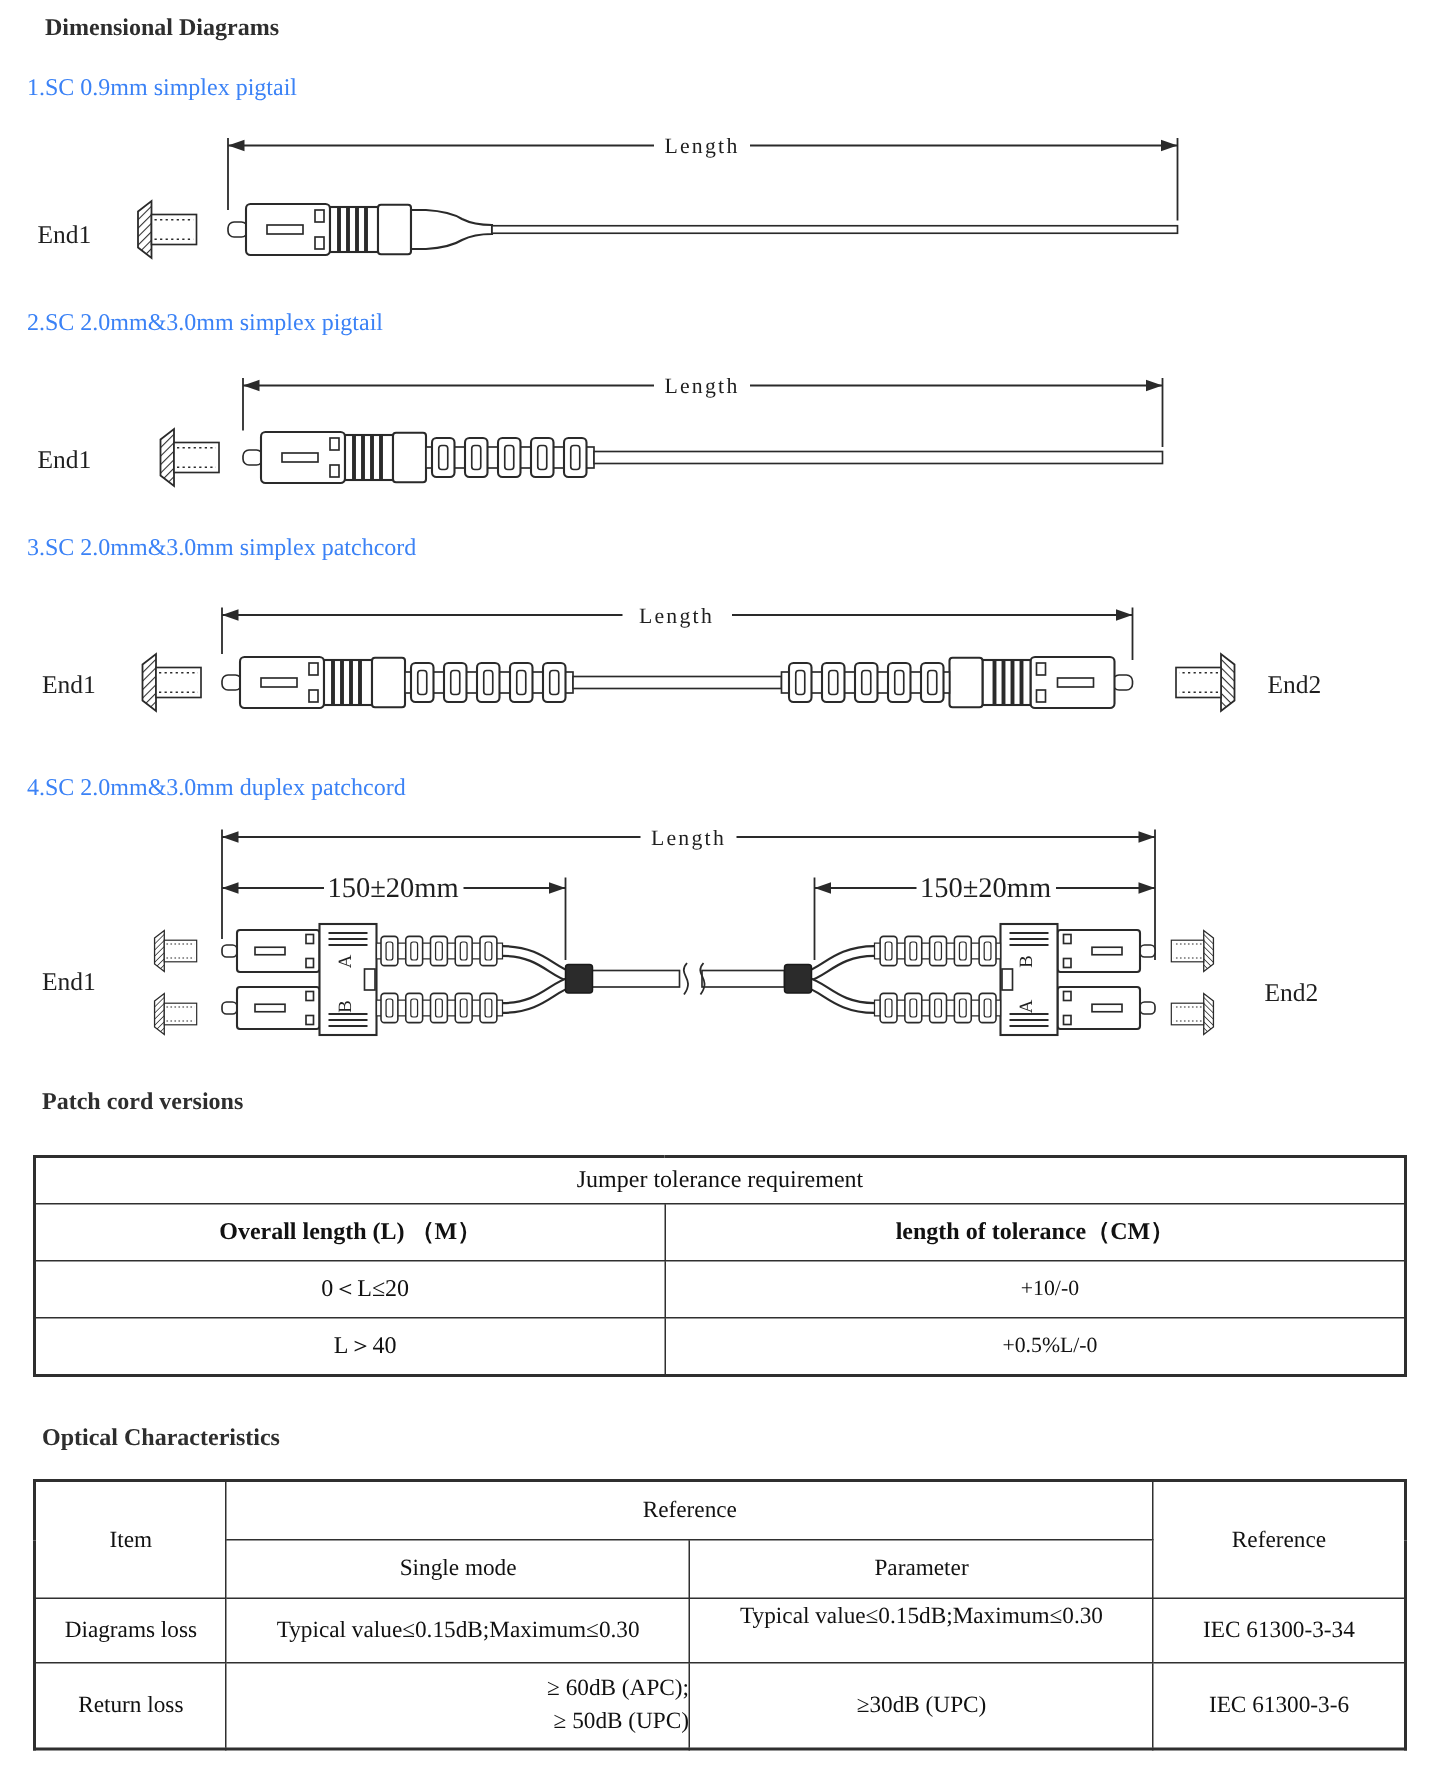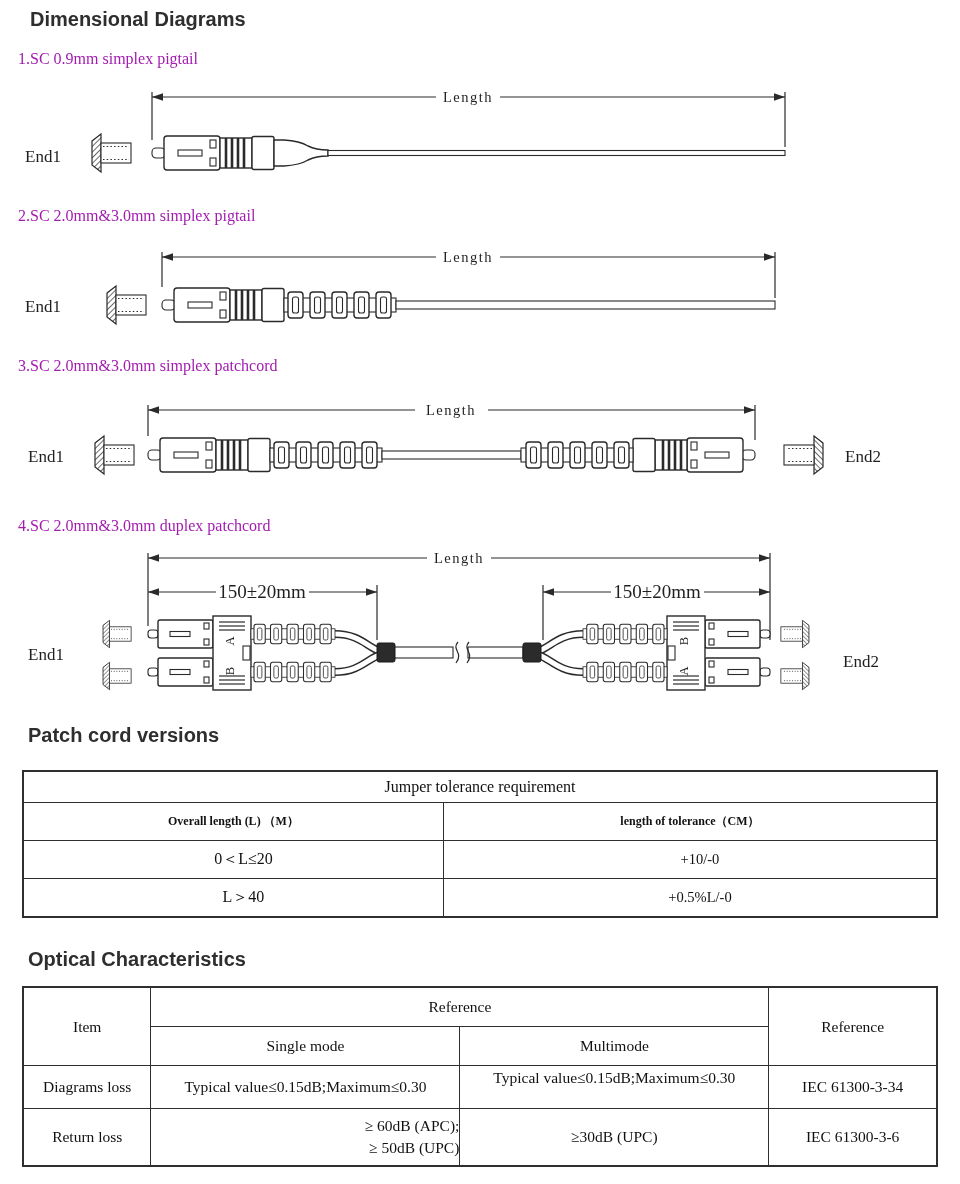--- a/index.html
+++ b/index.html
@@ -1,21 +1,21 @@
 <!DOCTYPE html>
 <html><head>
 <meta charset="utf-8">
 <style>
   html,body{margin:0;padding:0;background:#fff;}
   body{width:960px;min-height:1184px;font-family:"Liberation Serif",serif;color:#1f1f1f;}
-  h2{font-size:20px;line-height:26px;margin:0;font-weight:bold;color:#2e2e2e;font-family:Liberation Sans, sans-serif;}
+  h2{font-size:16px;line-height:26px;margin:0;font-weight:bold;color:#2e2e2e;font-family:Liberation Serif, serif;}
   #h-dim{padding:6px 0 0 30px;}
   #h-patch{padding:12px 0 0 28px;}
   #h-opt{padding:28px 0 0 28px;}
-  .caption{font-size:16px;line-height:22px;margin-left:18px;color:#a21caf;}
+  .caption{font-size:16px;line-height:22px;margin-left:18px;color:#3b82f6;}
   .cap1{margin-top:16px;}
   .cap2{margin-top:5px;}
   svg.diagram{display:block;}
   #svg1{margin-top:15px;}
   #svg2{margin-top:13px;}
   #svg3{margin-top:8px;}
   #svg4{margin-top:3px;}
 
   
   svg .ln{stroke:#2a2a2a;stroke-width:1.2;fill:none;}
@@ -31,21 +31,21 @@
   svg .etxt{font:17px "Liberation Serif",serif;fill:#1f1f1f;}
   svg .ab{font:12.5px "Liberation Serif",serif;fill:#1f1f1f;}
   svg .dot{stroke:#2a2a2a;stroke-width:1;stroke-dasharray:1.5 2.2;fill:none;}
 
   
   table{border-collapse:collapse;table-layout:fixed;width:916px;margin-left:22px;}
   td{border:1.5px solid #2f2f2f;text-align:center;vertical-align:middle;padding:0;font-family:"Liberation Serif",serif;color:#111;}
   table.t1{margin-top:22px;border:2px solid #2f2f2f;}
   table.t2{margin-top:14px;border:2px solid #2f2f2f;}
   .t1 .title-row td{height:30px;font-weight:normal;font-size:16px;}
-  .t1 .head-row td{height:37px;font-weight:bold;font-size:12px;}
+  .t1 .head-row td{height:37px;font-weight:bold;font-size:16px;}
   .t1 .data-row td{height:37px;font-size:16px;padding-left:20px;}
   .t1 td.tol{font-size:14.5px;}
   .t2 td{font-size:15.5px;}
   .t2 .hrow td{height:38px;}
   .t2 .r-ins td{height:39px;}
   .t2 .r-ret td{height:56px;}
   .t2 td.vtop{vertical-align:top;padding-top:3px;}
   .line2{display:block;line-height:22px;text-align:right;}
 </style>
 </head>
@@ -332,21 +332,21 @@
       <col style="width:18.4%">
     </colgroup>
   <tbody>
     <tr class="hrow">
       <td rowspan="2">Item</td>
       <td colspan="2">Reference</td>
       <td rowspan="2">Reference</td>
     </tr>
     <tr class="hrow">
       <td>Single mode</td>
-      <td>Multimode</td>
+      <td>Parameter</td>
     </tr>
     <tr class="r-ins">
       <td>Diagrams loss</td>
       <td>Typical value≤0.15dB;Maximum≤0.30</td>
       <td class="vtop">Typical value≤0.15dB;Maximum≤0.30</td>
       <td>IEC 61300-3-34</td>
     </tr>
     <tr class="r-ret">
       <td>Return loss</td>
       <td>

